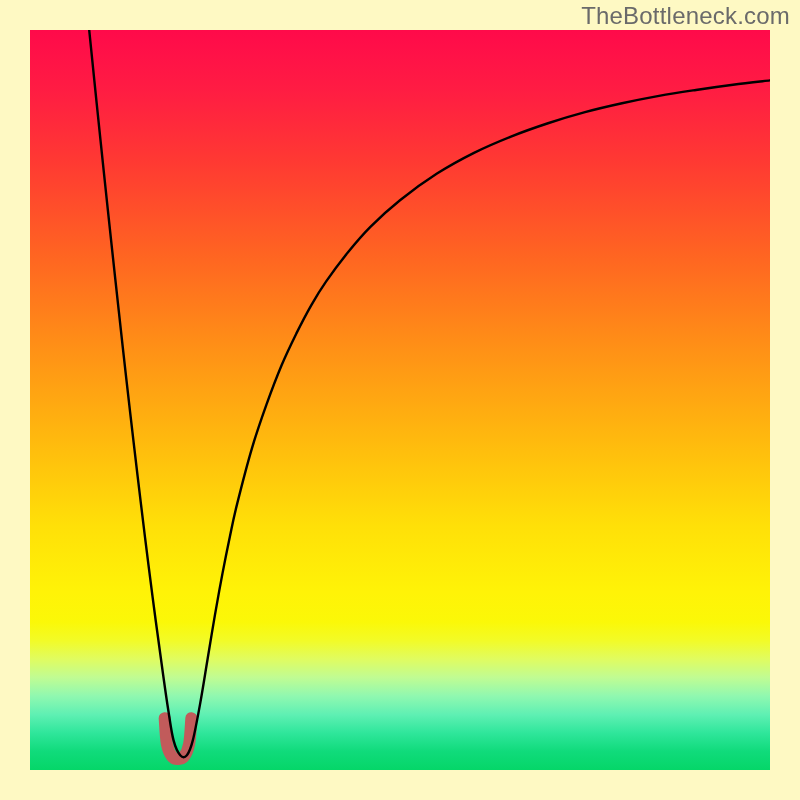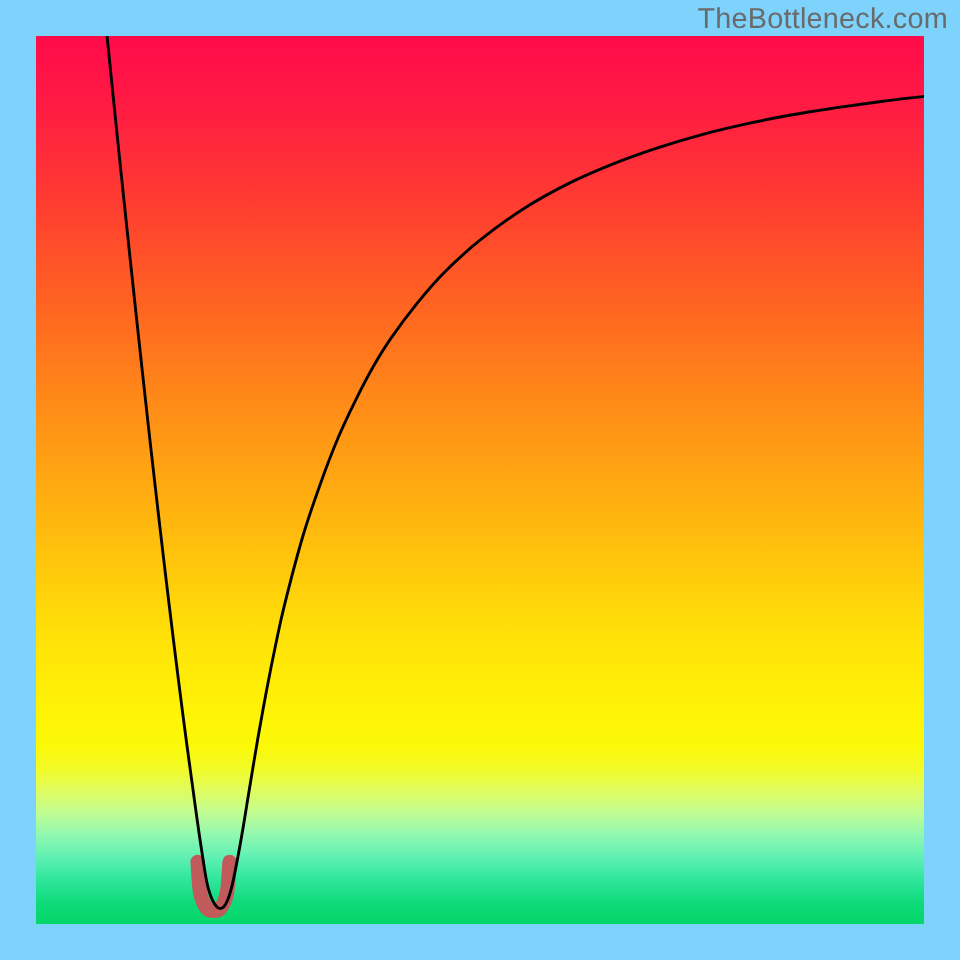--- a/index.html
+++ b/index.html
@@ -5,21 +5,21 @@
   html, body {
     margin: 0;
     padding: 0;
     width: 800px;
     height: 800px;
     overflow: hidden;
   }
   .outer {
     width: 800px;
     height: 800px;
-    background: #7dd3fc;
+    background: #fef9c3;
     position: relative;
   }
   .attribution {
     position: absolute;
     top: 2px;
     right: 10px;
     font-family: Arial, Helvetica, sans-serif;
     font-size: 24px;
     font-weight: 500;
     color: #6a6a6a;

